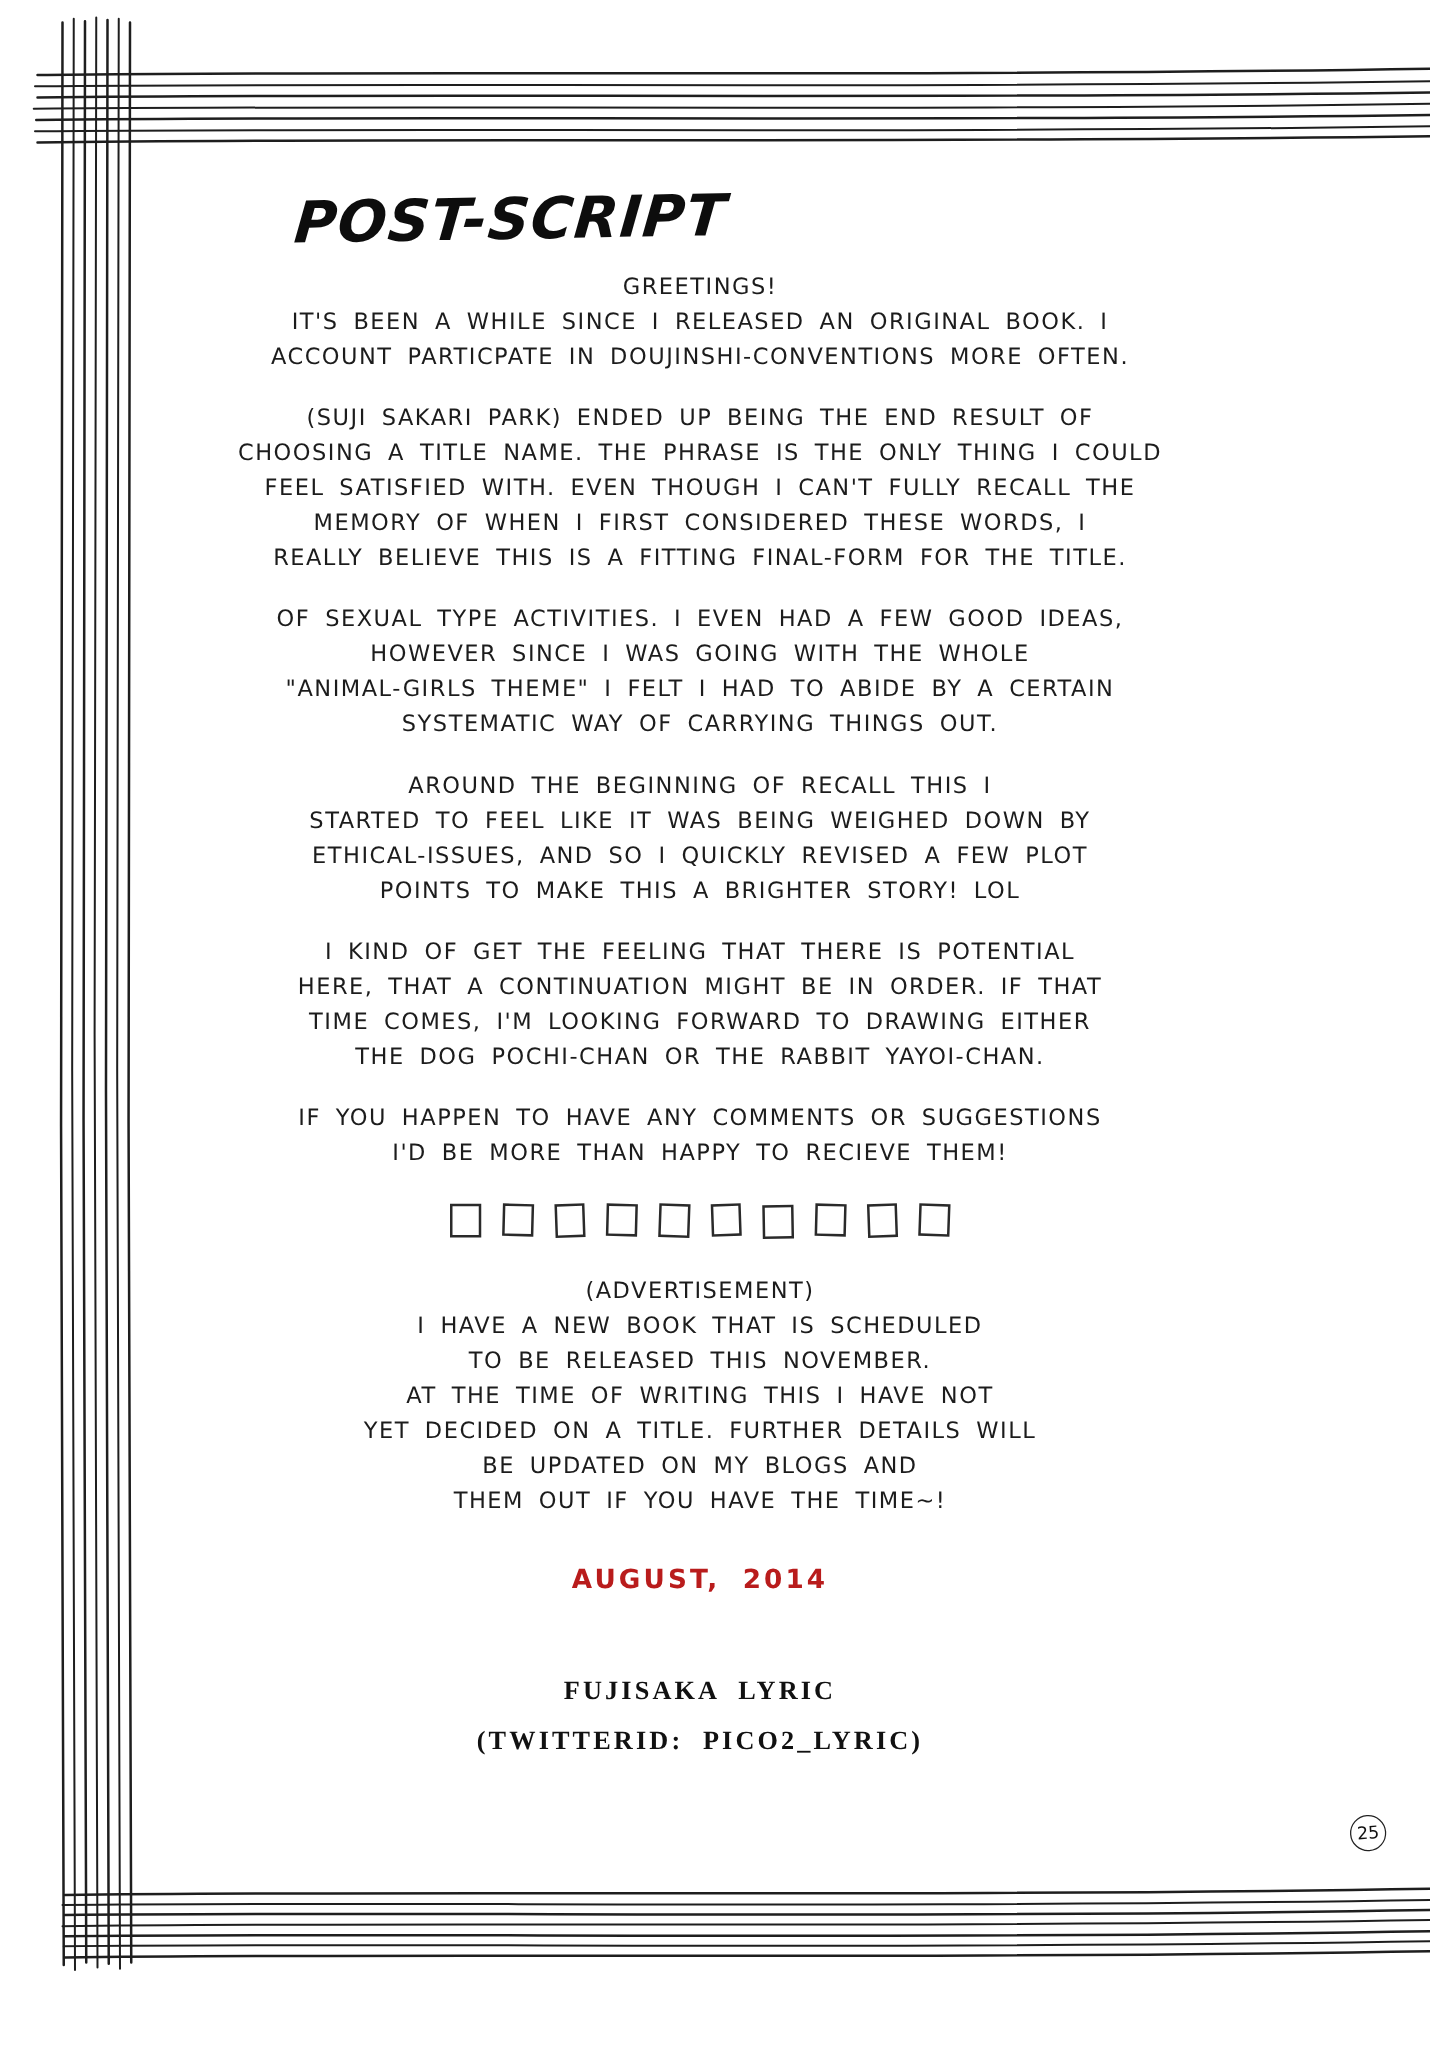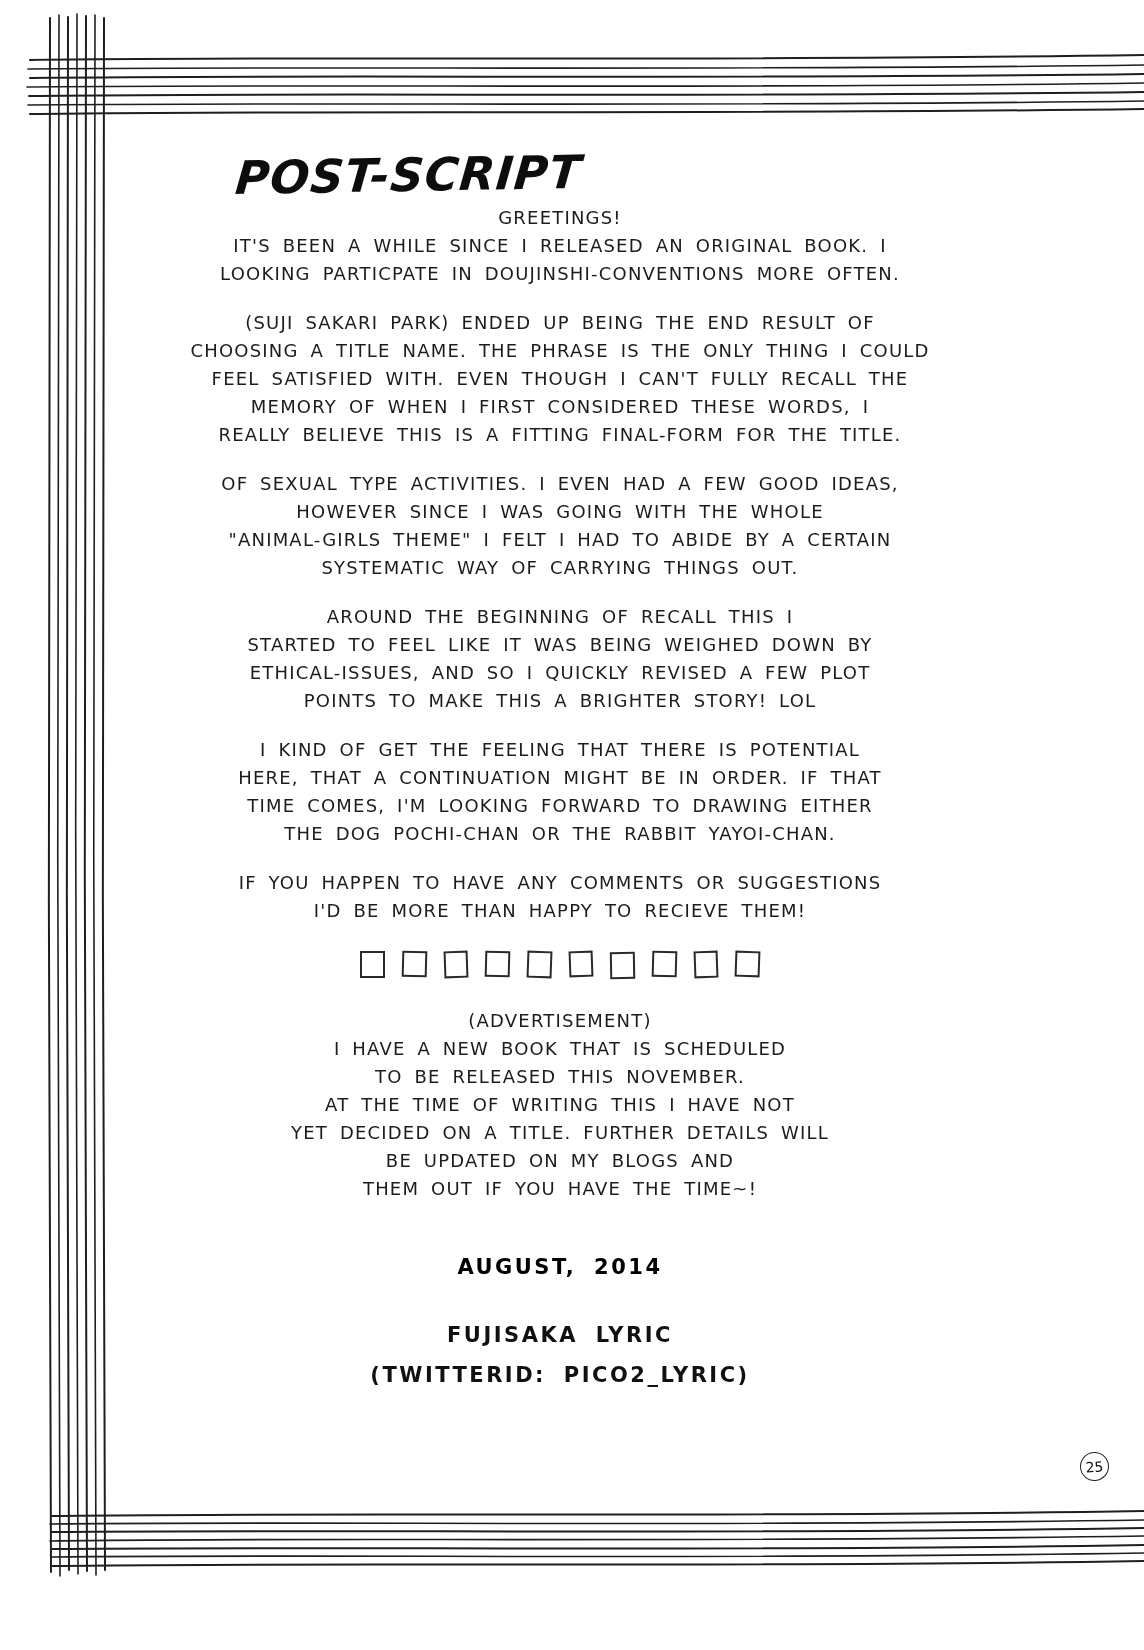--- a/index.html
+++ b/index.html
@@ -28,47 +28,47 @@
 
   
   .content {
     position:absolute; left:140px; top:204px; width:840px;
     text-align:center;
     font-size:18px;
     letter-spacing:1.2px;
     word-spacing:5px;
     color:#1c1c1c;
   }
-  .para { margin:0 0 21px 0; }
+  .para { margin:12px 0 21px 0; }
   .tline { line-height:28px; white-space:nowrap; }
 
   
   .squares {
     display:flex; justify-content:center; align-items:center;
     gap:17px; margin:26px 0 30px 0; height:26px;
   }
   .sq {
     width:21px; height:23px;
     border:2px solid #2a2a2a;
     background:transparent;
     display:inline-block;
   }
   .sq:nth-child(2n)   { transform:rotate(1.5deg); height:22px; }
   .sq:nth-child(3n)   { transform:rotate(-2deg); width:20px; }
   .sq:nth-child(5n)   { transform:rotate(2deg); }
   .sq:nth-child(7)    { transform:rotate(-1deg) translateY(1px); }
 
   
   .date-block {
-    margin-top:52px;
+    margin-top:36px;
     font-size:21px; font-weight:bold;
     letter-spacing:2.5px; word-spacing:8px;
-    color:#000000;
+    color:#b91c1c;
   }
-  .signature-block { margin-top:36px; font-weight:bold; color:#111; }
+  .signature-block { margin-top:57px; font-weight:bold; color:#111;font-family:Liberation Serif, serif; }
   .signature-block .tline { line-height:40px; font-size:21px; letter-spacing:2.5px; word-spacing:8px; }
 
   
   .page-number {
     position:absolute; left:1080px; top:1452px;
     width:27px; height:27px;
     border:1.8px solid #222; border-radius:50%;
     display:flex; align-items:center; justify-content:center;
     font-size:14px; color:#111;
     transform:rotate(-4deg);
@@ -107,21 +107,21 @@
     <path d="M52,1566 C 300,1562 720,1568 1144,1561"></path>
   </svg>
 
   <div class="title">POST-SCRIPT</div>
 
   <div class="content">
     <div>
         <div class="para">
           <div class="tline">GREETINGS!</div>
           <div class="tline">IT'S BEEN A WHILE SINCE I RELEASED AN ORIGINAL BOOK. I</div>
-          <div class="tline">LOOKING PARTICPATE IN DOUJINSHI-CONVENTIONS MORE OFTEN.</div>
+          <div class="tline">ACCOUNT PARTICPATE IN DOUJINSHI-CONVENTIONS MORE OFTEN.</div>
         </div>
         <div class="para">
           <div class="tline">(SUJI SAKARI PARK) ENDED UP BEING THE END RESULT OF</div>
           <div class="tline">CHOOSING A TITLE NAME. THE PHRASE IS THE ONLY THING I COULD</div>
           <div class="tline">FEEL SATISFIED WITH. EVEN THOUGH I CAN'T FULLY RECALL THE</div>
           <div class="tline">MEMORY OF WHEN I FIRST CONSIDERED THESE WORDS, I</div>
           <div class="tline">REALLY BELIEVE THIS IS A FITTING FINAL-FORM FOR THE TITLE.</div>
         </div>
         <div class="para">
           <div class="tline">OF SEXUAL TYPE ACTIVITIES. I EVEN HAD A FEW GOOD IDEAS,</div>

